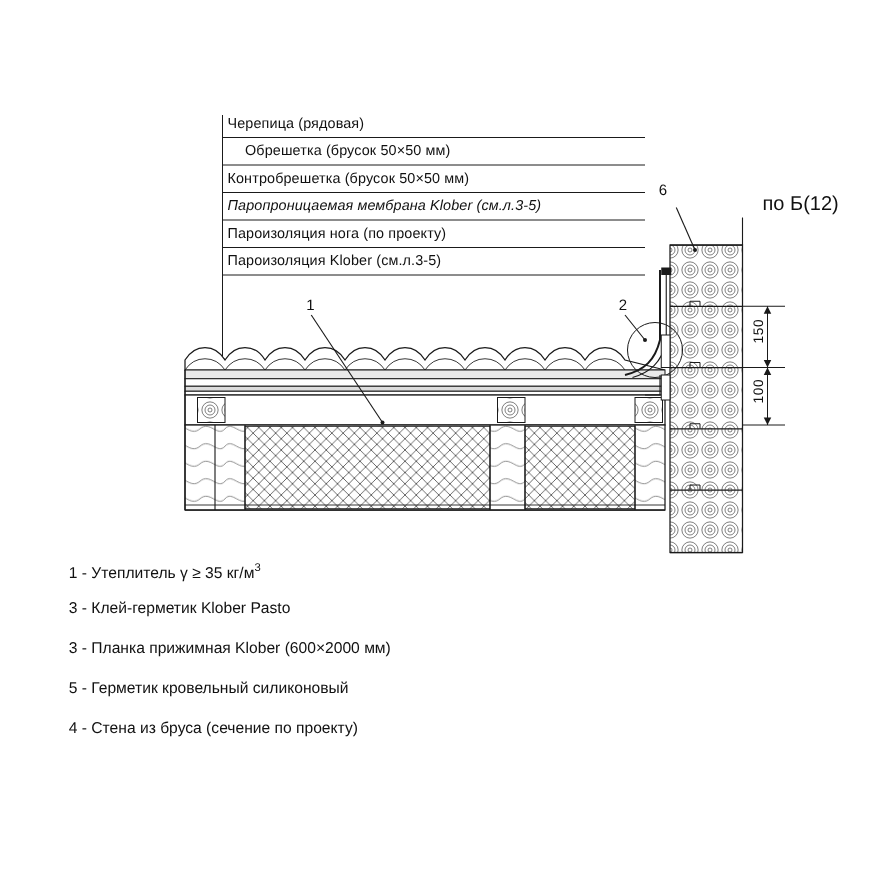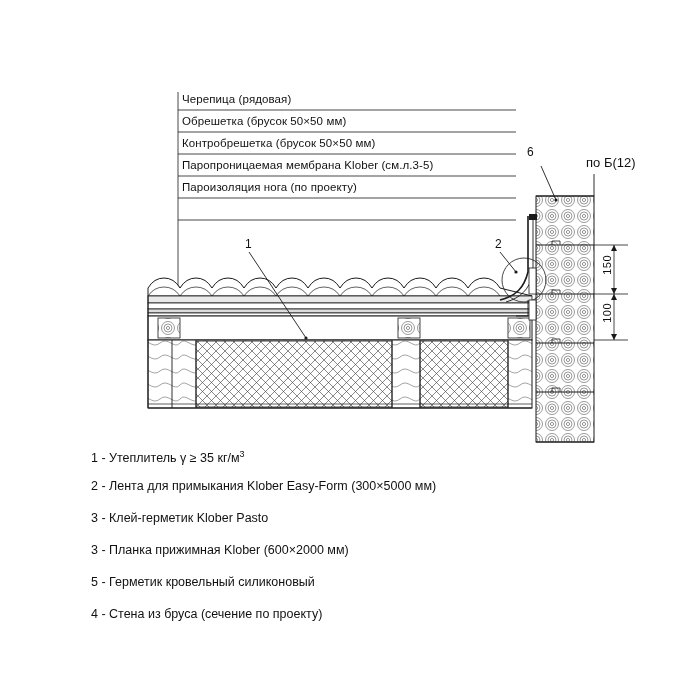--- a/index.html
+++ b/index.html
@@ -38,21 +38,20 @@
     left: 55px;
     top: 438px;
     width: 600px;
   }
   .legend-item {
     font-size: 12.5px;
     color: #111;
     height: 32px;
     line-height: 32px;
     white-space: nowrap;
-    margin-left: 36px;
   }
   .legend-item sup {
     font-size: 9px;
     vertical-align: super;
   }
   .dim-label {
     position: absolute;
     font-size: 11px;
     color: #111;
     transform-origin: center center;
@@ -63,23 +62,24 @@
     transform: rotate(180deg);
     letter-spacing: 0.5px;
   }
   .num-label {
     position: absolute;
     font-size: 12px;
     color: #111;
   }
   .top-label {
     position: absolute;
-    font-size: 13px;
+    font-size: 16px;
     color: #111;
     white-space: nowrap;
+    margin-left: 24px;
   }
 </style>
 </head>
 <body>
 
 <div class="stage">
 
   <svg class="drawing" viewBox="0 0 700 700">
     <defs>
       <pattern id="crossHatch" width="9" height="9" patternUnits="userSpaceOnUse">
@@ -248,38 +248,38 @@
       <circle cx="516" cy="272" r="1.6" fill="#1a1a1a" stroke="none"></circle>
 
       <line x1="541" y1="166" x2="556" y2="200"></line>
       <circle cx="556" cy="200" r="1.6" fill="#1a1a1a" stroke="none"></circle>
 
       <line x1="594" y1="174" x2="594" y2="196"></line>
     </g>
   </svg>
 
   <div class="callout-text" style="left:182px; top:93px;">Черепица (рядовая)</div>
-  <div class="callout-text" style="left:182px; top:115px;text-align:right;">Обрешетка (брусок 50×50 мм)</div>
+  <div class="callout-text" style="left:196px; top:115px;text-align:right;">Обрешетка (брусок 50×50 мм)</div>
   <div class="callout-text" style="left:182px; top:137px;text-align:center;">Контробрешетка (брусок 50×50 мм)</div>
-  <div class="callout-text" style="left:182px; top:159px;">Паропроницаемая мембрана Klober (см.л.3-5)</div>
+  <div class="callout-text" style="left:182px; top:159px;font-style:italic;">Паропроницаемая мембрана Klober (см.л.3-5)</div>
   <div class="callout-text" style="left:182px; top:181px;">Пароизоляция нога (по проекту)</div>
+  <div class="callout-text" style="left:182px; top:203px;">Пароизоляция Klober (см.л.3-5)</div>
 
   <div class="num-label" style="left:245px; top:237px;">1</div>
   <div class="num-label" style="left:495px; top:237px;">2</div>
   <div class="num-label" style="left:527px; top:145px;">6</div>
 
   <div class="top-label" style="left:586px; top:155px;">по Б(12)</div>
 
   <div class="dim-label dim-vert" style="left:601px; top:255px;">150</div>
   <div class="dim-label dim-vert" style="left:601px; top:303px;">100</div>
 
   <div class="legend">
     <div class="legend-item">
       <span>1 - Утеплитель γ ≥ 35 кг/м</span><sup>3</sup>
     </div>
-    <div class="legend-item">2 - Лента для примыкания Klober Easy-Form (300×5000 мм)</div>
     <div class="legend-item">3 - Клей-герметик Klober  Pasto</div>
     <div class="legend-item">3 - Планка прижимная Klober (600×2000 мм)</div>
     <div class="legend-item">5 - Герметик кровельный силиконовый</div>
     <div class="legend-item">4 - Стена из бруса (сечение по проекту)</div>
   </div>
 
 </div>
 
 </body></html>

